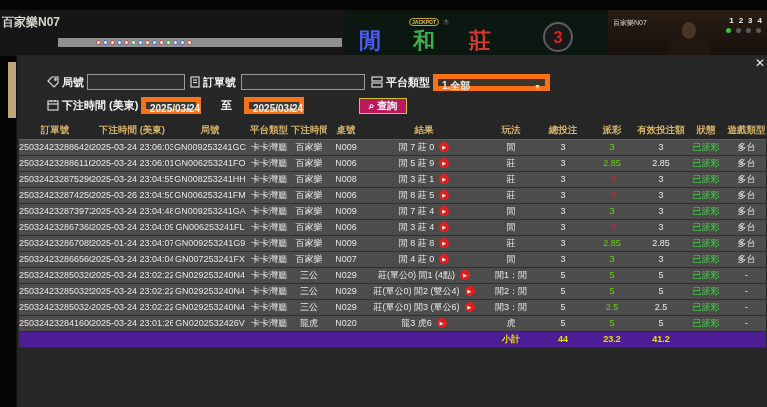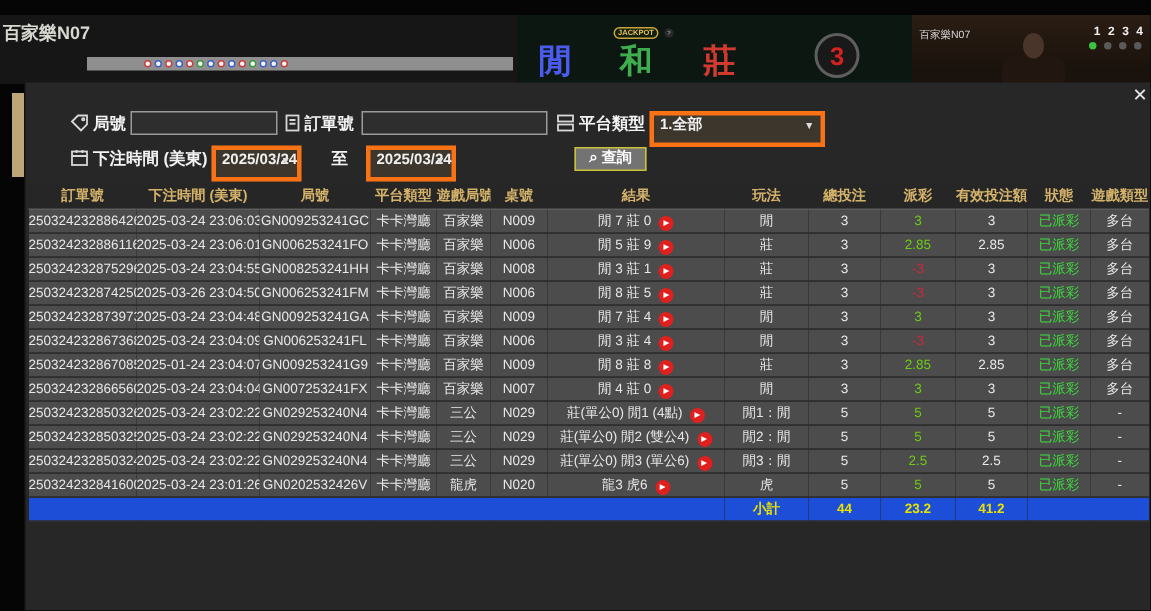--- a/index.html
+++ b/index.html
@@ -42,36 +42,36 @@
   .tan-strip { position:absolute; left:8px; top:62px; width:8px; height:56px; background:#bda678; }
   .modal { position:absolute; left:16px; top:55px; width:751px; height:352px; background:#272727;
     border-left:1px solid #111; }
   .close-btn { position:absolute; left:736px; top:1px; width:14px; height:14px; color:#e8e8e8;
     font-size:12px; line-height:14px; text-align:center; cursor:pointer; }
 
   .filters { position:absolute; left:0; top:18px; width:751px; height:46px; }
   .flabel { position:absolute; color:#f2f2f2; font-size:11px; font-weight:bold; white-space:nowrap; }
   .ficon { position:absolute; width:12px; height:12px; fill:none; stroke:#d8d8d8; stroke-width:1.2; }
   .tbox { position:absolute; height:16px; background:#2e2e2e; border:1px solid #9a9a9a; }
-  .dsel { position:absolute; height:24px; background:#3c362c; border:3px solid #f97316; color:#f0f0f0;
+  .dsel { position:absolute; height:17px; background:#3c362c; border:5px solid #f97316; color:#f0f0f0;
     font-size:10px; font-weight:bold; line-height:14px; padding:0 4px; cursor:pointer; }
   .dsel::after { content:"▼"; position:absolute; right:4px; top:0; font-size:7px; line-height:15px; color:#ddd; }
-  .search-btn { position:absolute; left:366px; top:43px; width:48px; height:16px; background:#737373;
+  .search-btn { position:absolute; left:342px; top:43px; width:48px; height:16px; background:#be185d;
     border:1px solid #c8c33a; color:#fff; font-size:10px; font-weight:bold; text-align:center;
     line-height:14px; cursor:pointer; }
 
   table { position:absolute; left:2px; top:67px; width:747px; border-collapse:collapse;
     table-layout:fixed; font-size:9px; }
   th { height:17px; background:#262626; color:#d4b26a; font-weight:bold; font-size:9.5px;
     border-bottom:1px solid #5c5c5c; white-space:nowrap; overflow:hidden; }
   td { height:16px; background:#4c4c4c; color:#e8e8e8; text-align:center;
     border-bottom:1px solid #2f2f2f; white-space:nowrap; overflow:hidden; }
   td.pos { color:#6ecb15; } td.neg { color:#d0243c; } td.status { color:#3ddc3d; }
-  tr.summary td { background:#1d4ed8; color:#e8e000; font-weight:bold; }
-  .result-wrap { display:inline-flex; align-items:flex-end; gap:5px; }
+  tr.summary td { background:#4c1d95; color:#e8e000; font-weight:bold; }
+  .result-wrap { display:inline-flex; align-items:center; gap:5px; }
   .play-icon { display:inline-block; width:10px; height:10px; border-radius:50%; background:#e01f1f;
     color:#fff; font-size:5px; line-height:10px; text-align:center; cursor:pointer; }
 </style>
 </head>
 <body>
 
 <div id="stage">
 
   <div class="topbar">
     <div class="game-title">百家樂N07</div>
@@ -176,21 +176,21 @@
           <col style="width:48px">
           <col style="width:42px">
           <col style="width:39px">
       </colgroup>
       <thead>
           <tr>
             <th>訂單號</th>
             <th>下注時間 (美東)</th>
             <th>局號</th>
             <th>平台類型</th>
-            <th>遊戲局號</th>
+            <th>下注時間</th>
             <th>桌號</th>
             <th>結果</th>
             <th>玩法</th>
             <th>總投注</th>
             <th>派彩</th>
             <th>有效投注額</th>
             <th>狀態</th>
             <th>遊戲類型</th>
           </tr>
         </thead>

